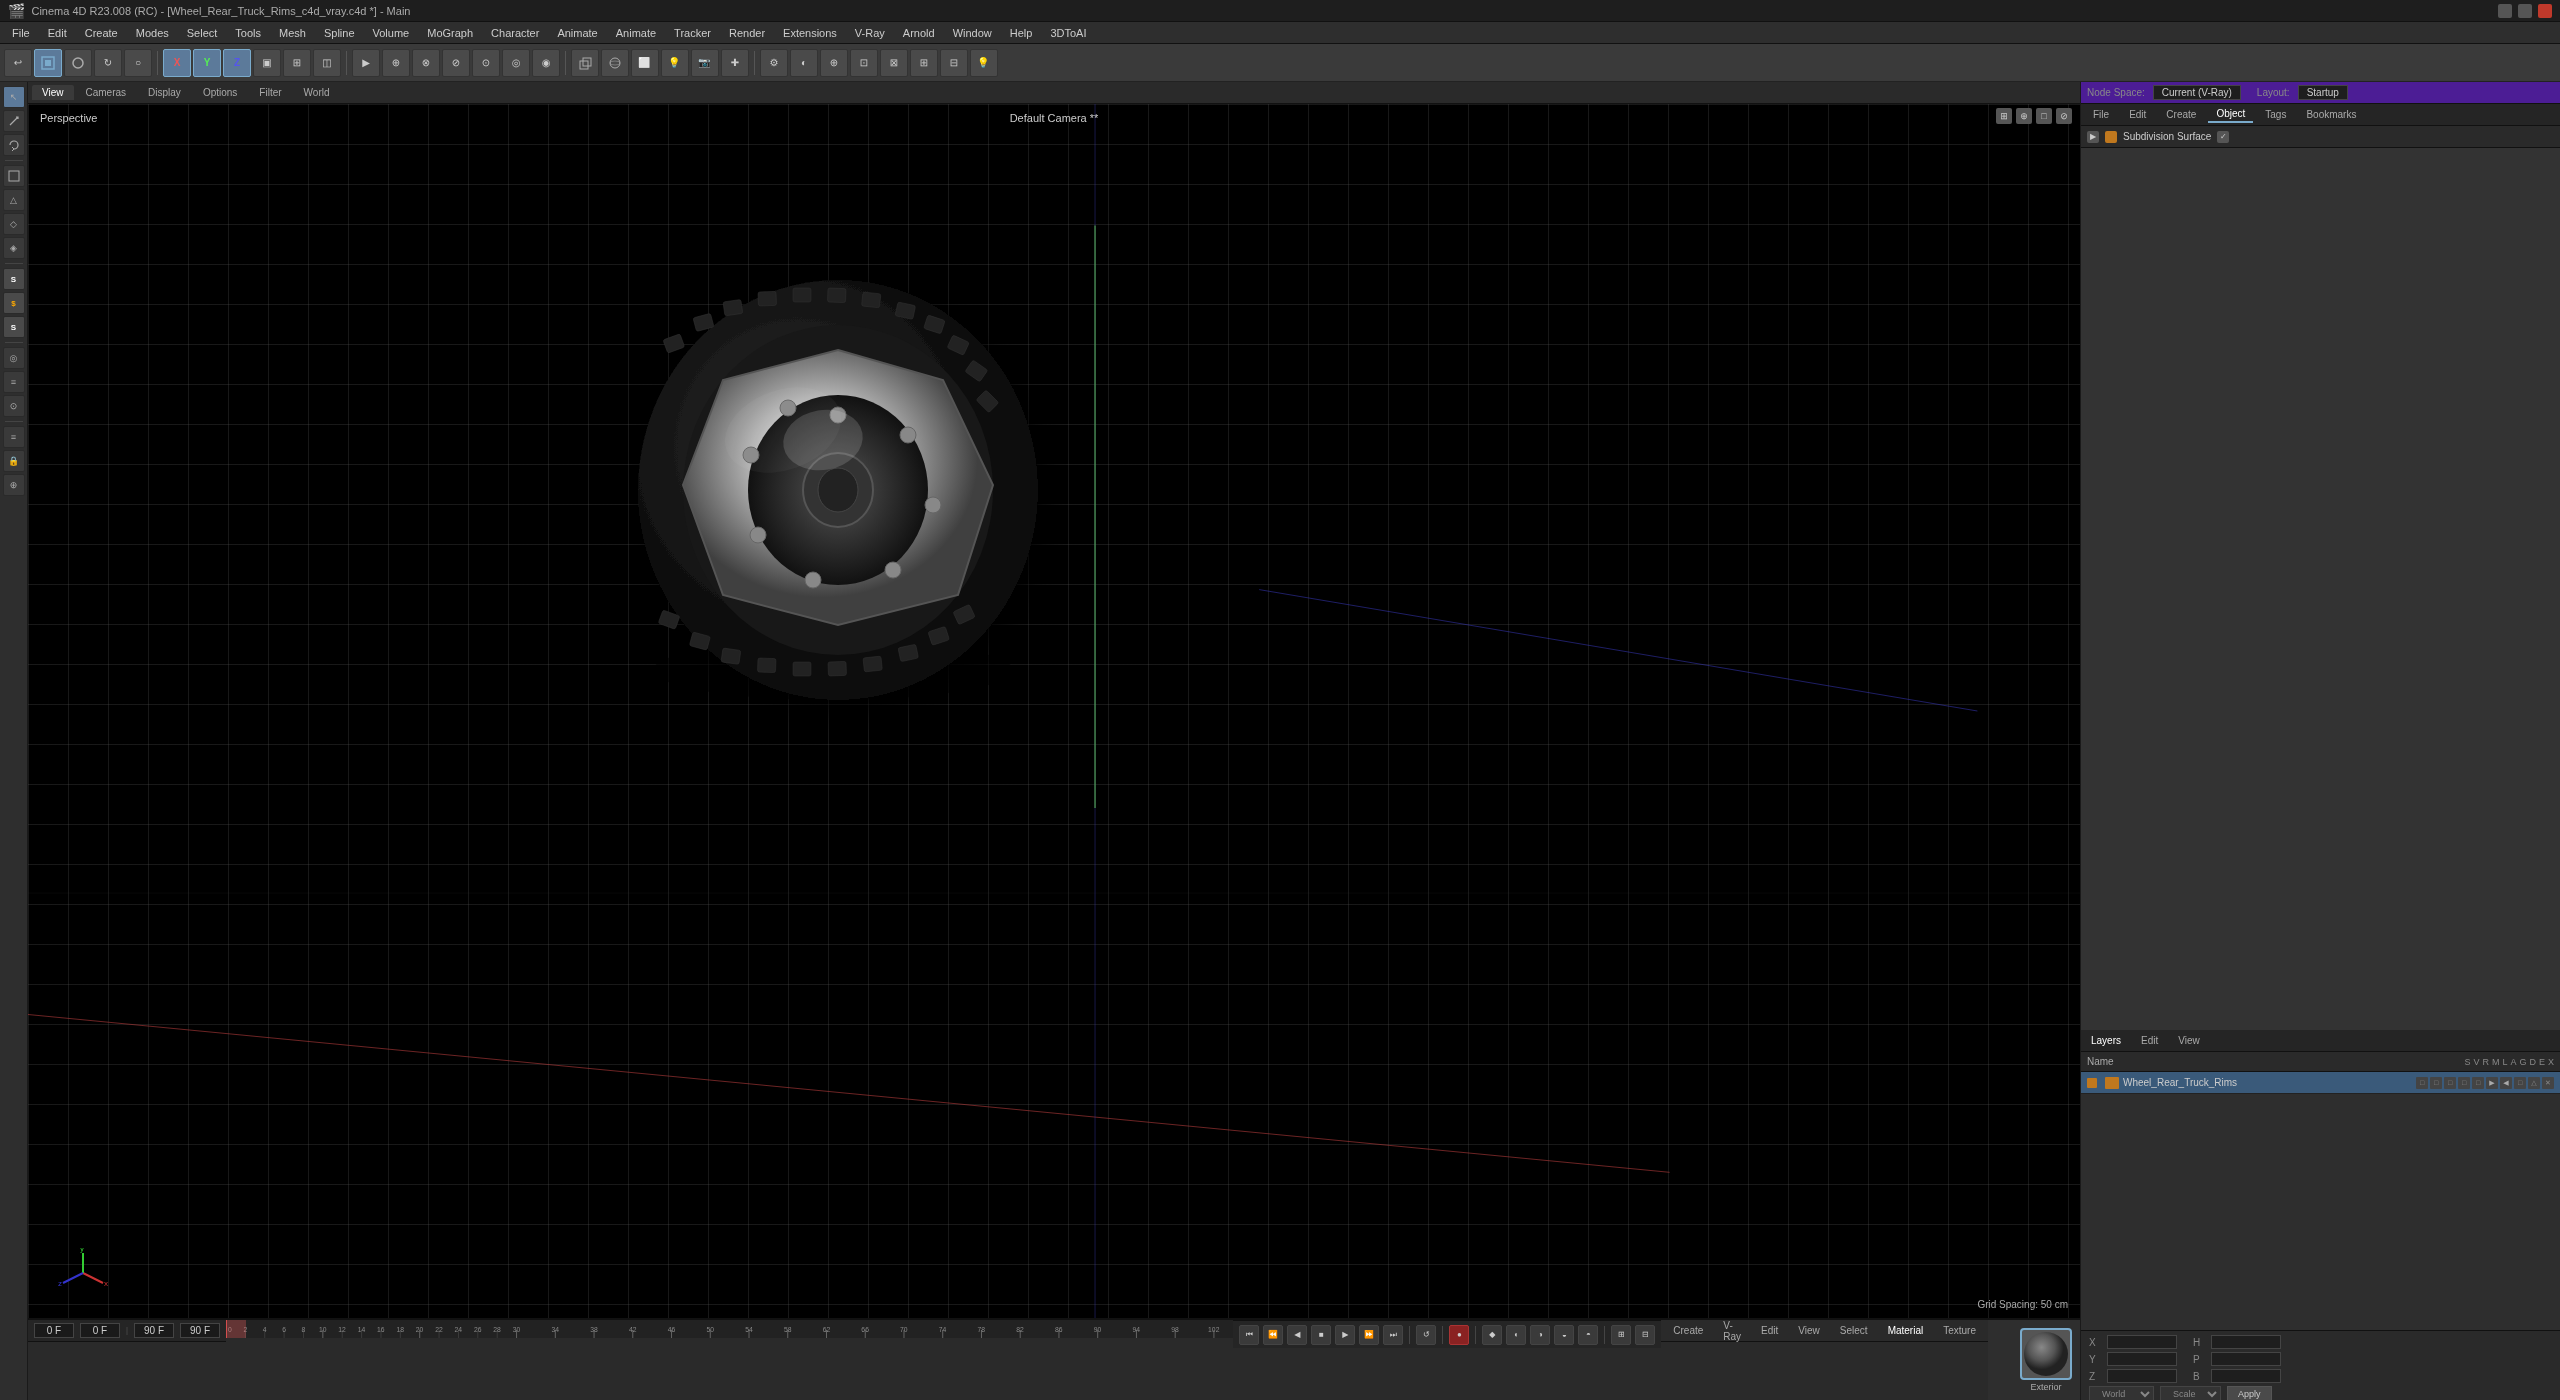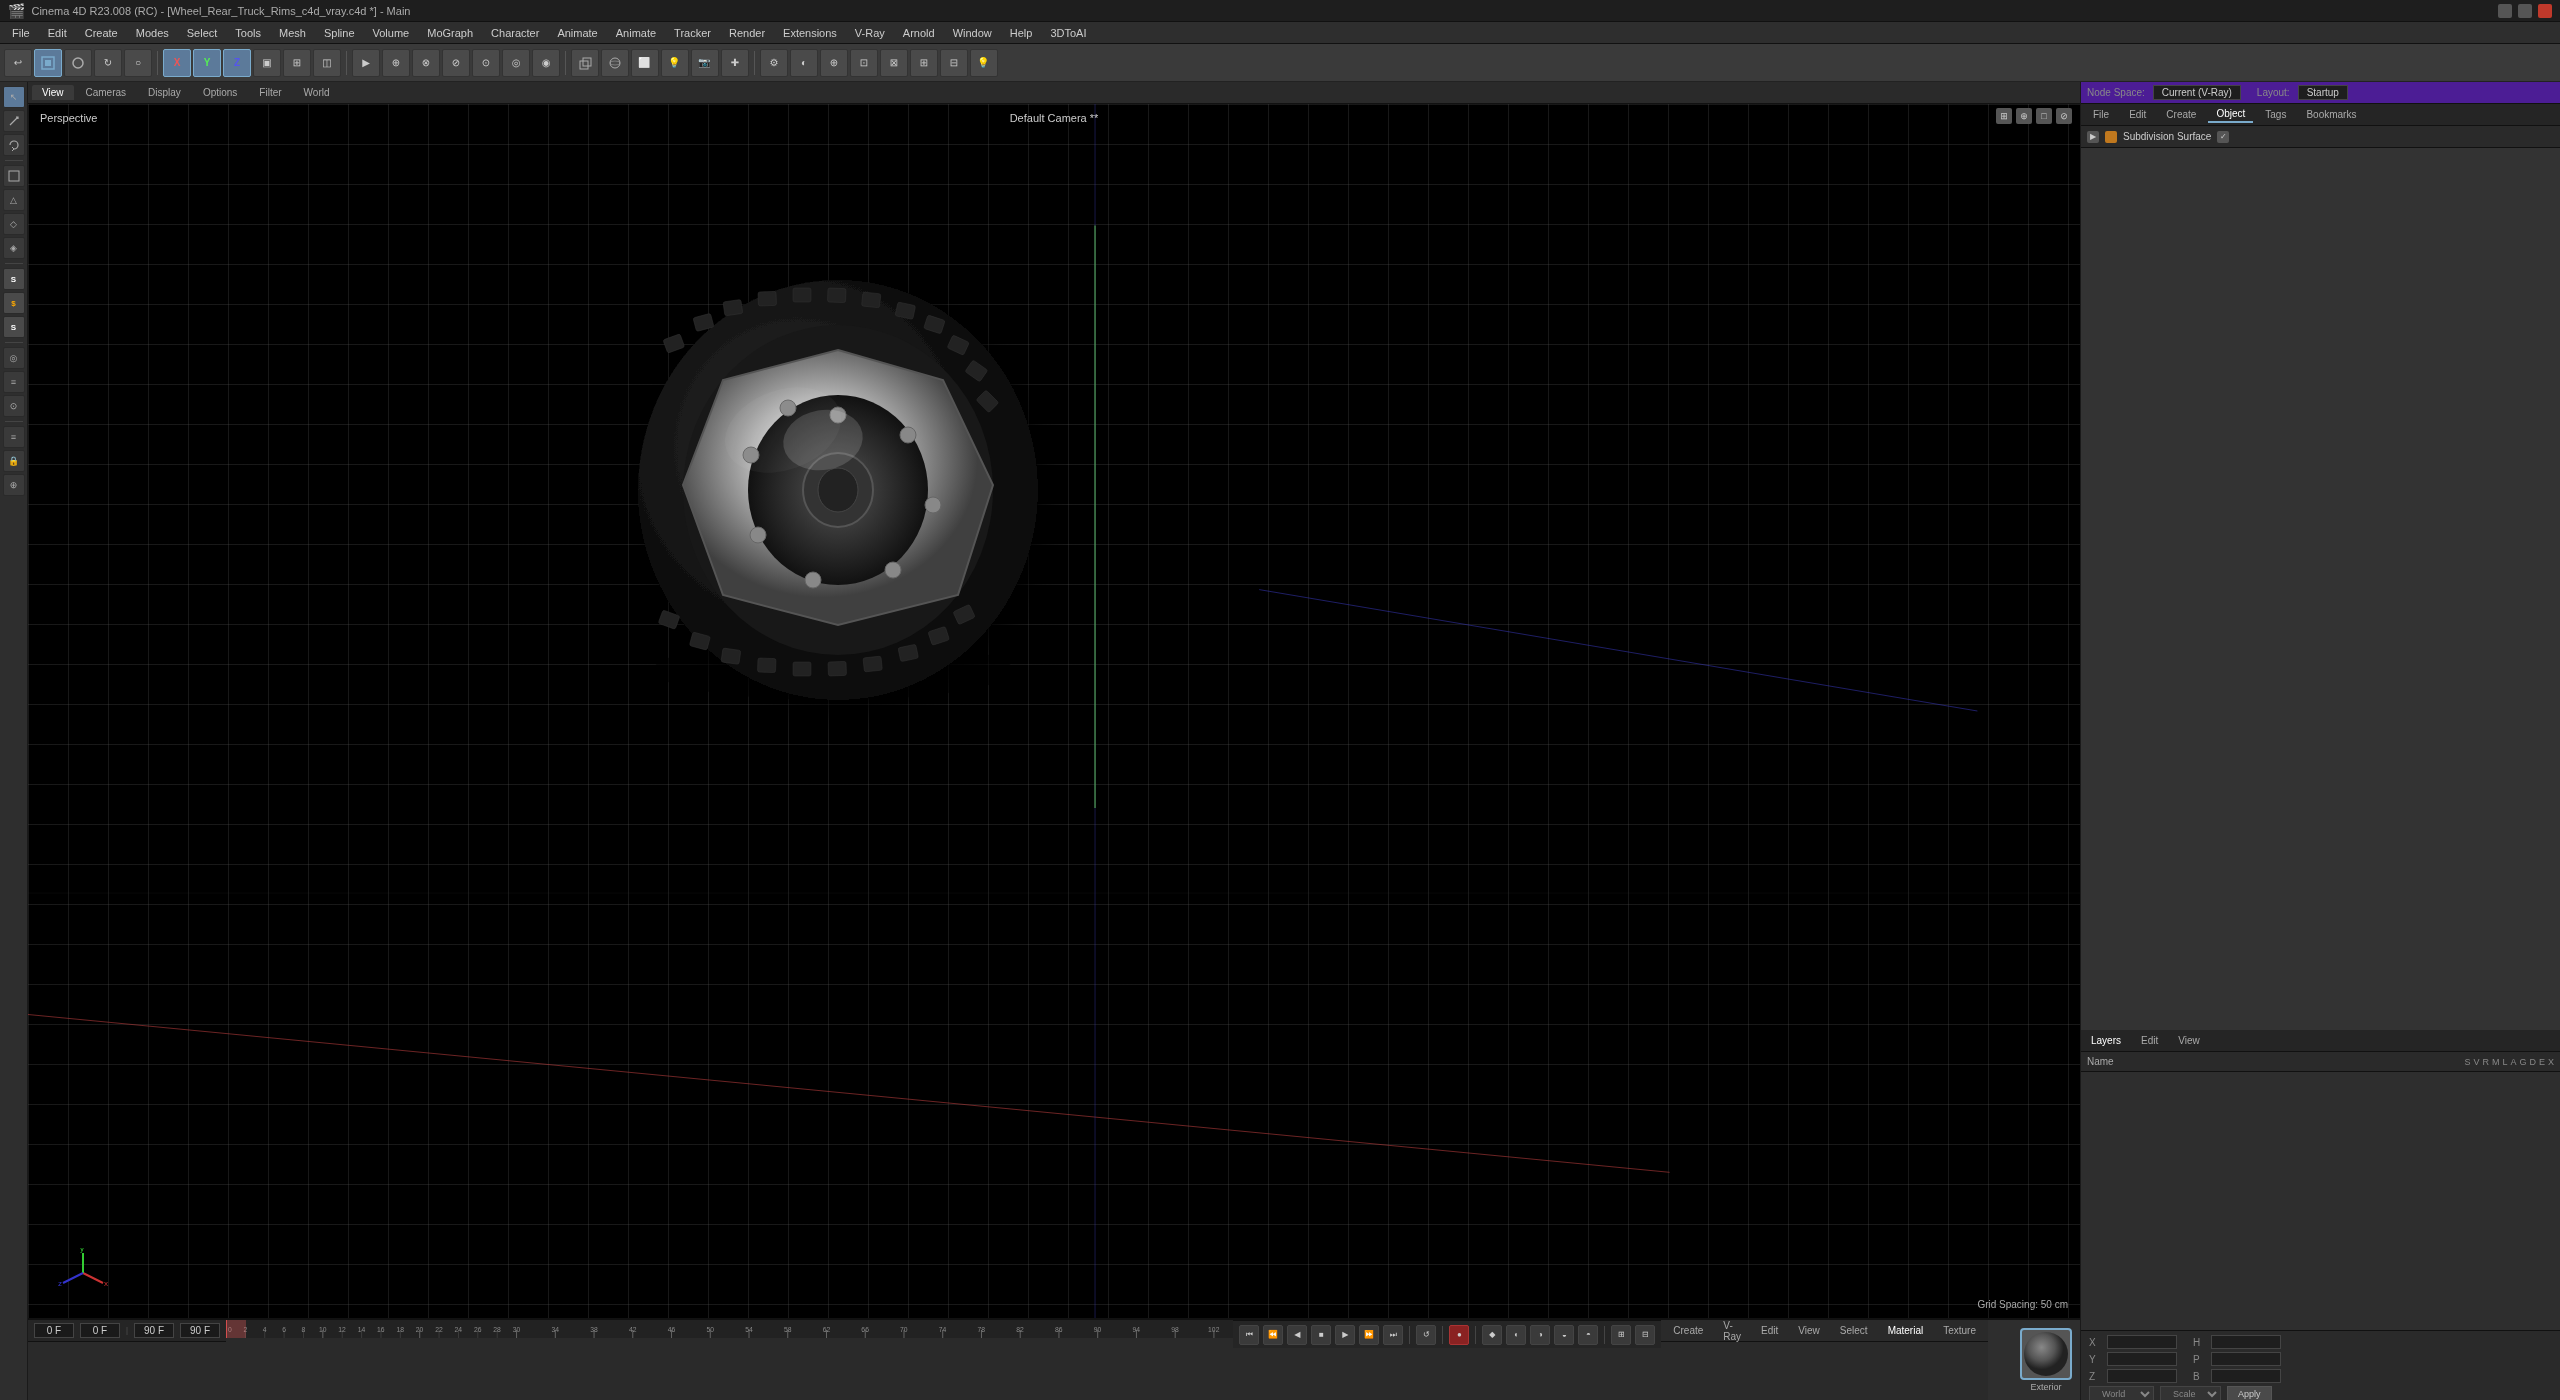--- a/index.html
+++ b/index.html
@@ -1022,20 +1022,39 @@
           <span>R</span>
           <span>M</span>
           <span>L</span>
           <span>A</span>
           <span>G</span>
           <span>D</span>
           <span>E</span>
           <span>X</span>
         </div>
       </div>
+      <div id="layers-content">
+        <div class="layer-row selected">
+          <div style="width:10px;height:10px;background:#c0781e;border-radius:1px;margin-right:4px"></div>
+          <div class="layer-folder-icon"></div>
+          <span class="layer-name">Wheel_Rear_Truck_Rims</span>
+          <div class="layer-icons">
+            <div class="layer-icon-small">□</div>
+            <div class="layer-icon-small">□</div>
+            <div class="layer-icon-small">□</div>
+            <div class="layer-icon-small">□</div>
+            <div class="layer-icon-small">□</div>
+            <div class="layer-icon-small" style="color:#aaa">▶</div>
+            <div class="layer-icon-small" style="color:#aaa">◀</div>
+            <div class="layer-icon-small">□</div>
+            <div class="layer-icon-small">△</div>
+            <div class="layer-icon-small">✕</div>
+          </div>
+        </div>
+      </div>
     </div>
 
     <div id="transform-area">
       <div class="transform-row">
         <span class="transform-label">X</span>
         <input class="transform-input" value="" style="">
         <span class="transform-label" style="margin-left:10px">H</span>
         <input class="transform-input" value="" style="">
       </div>
       <div class="transform-row">

